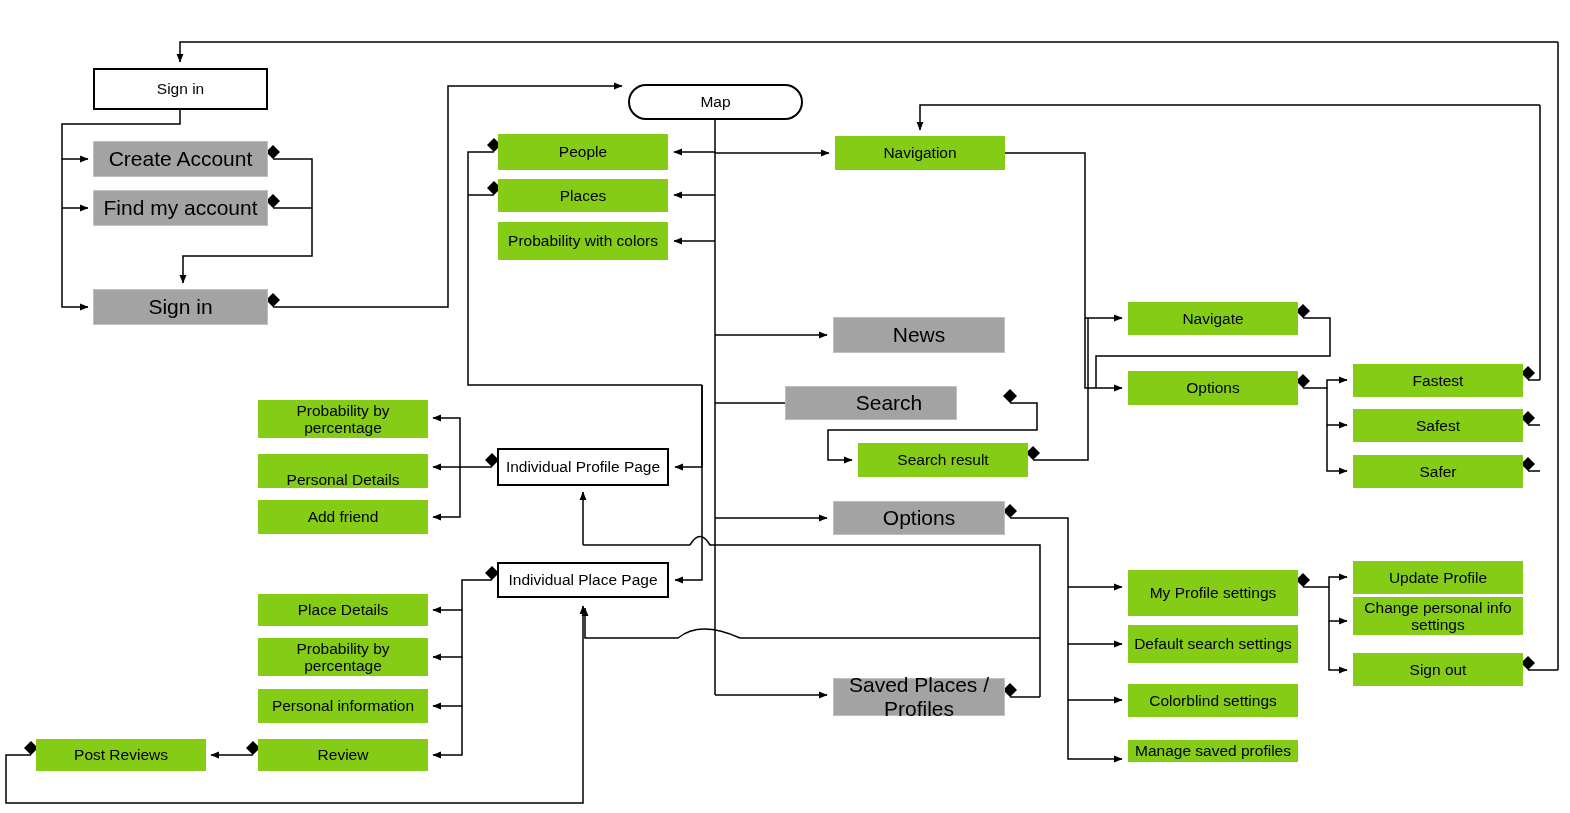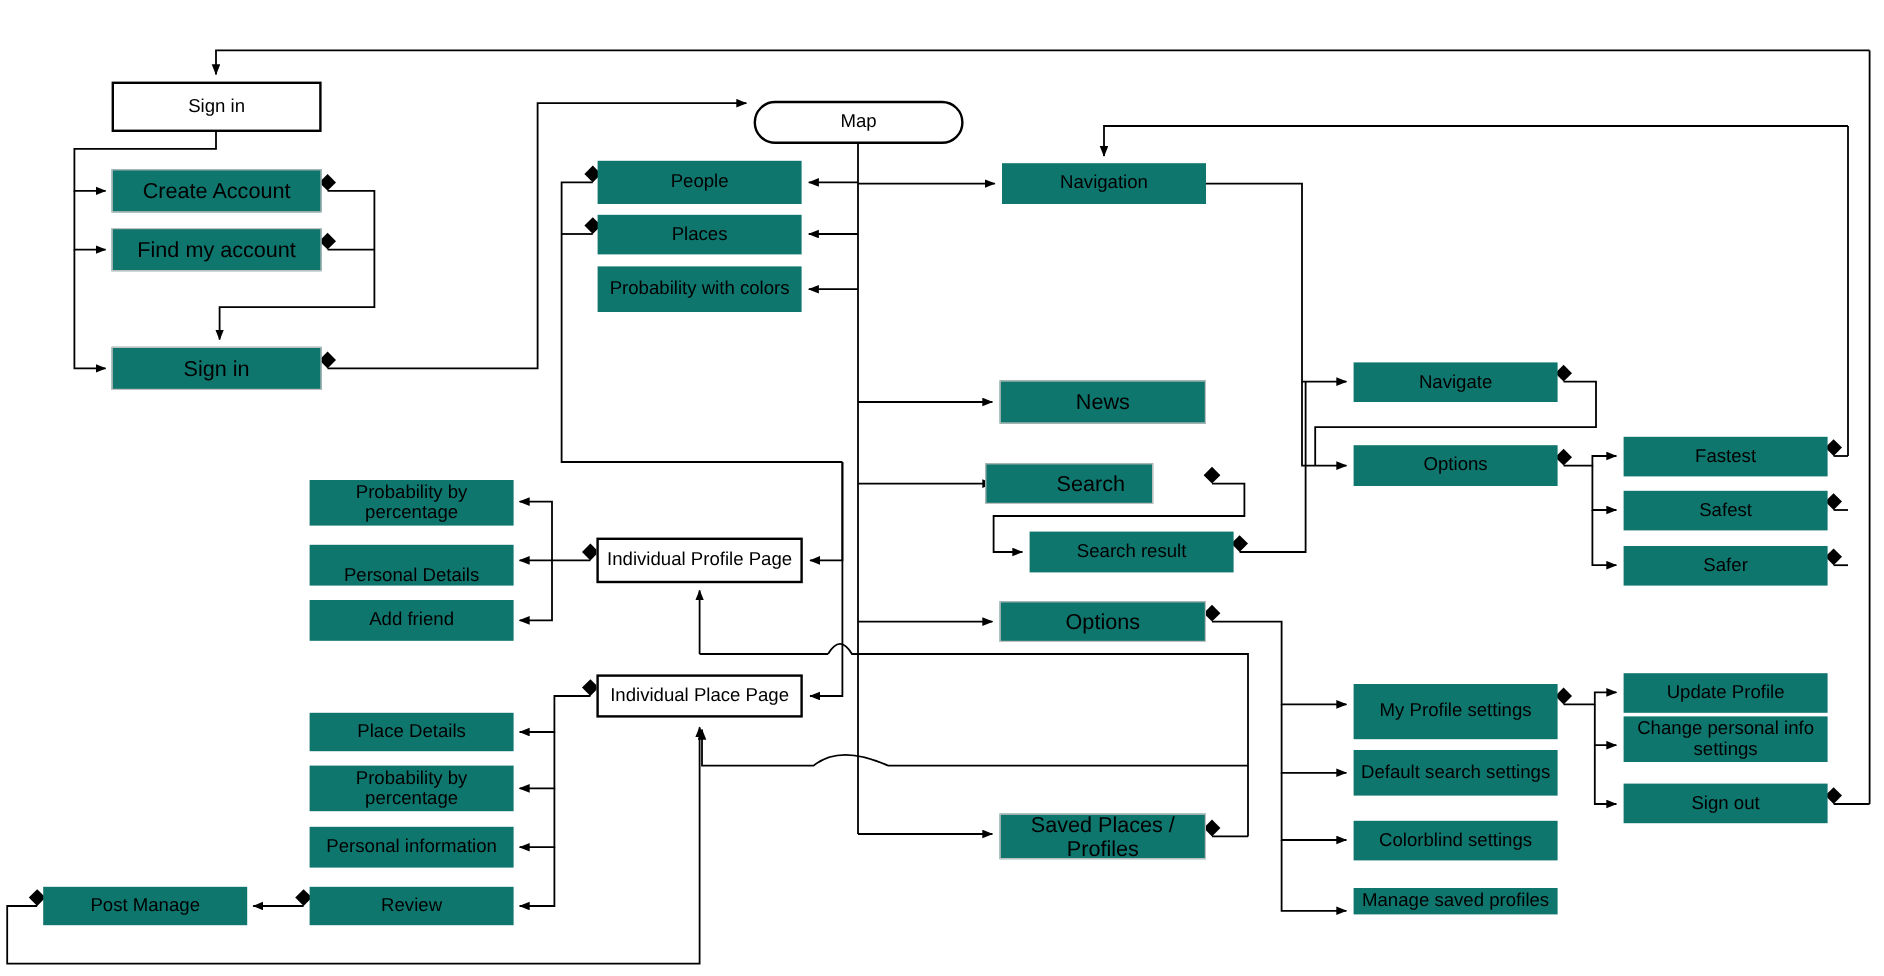--- a/index.html
+++ b/index.html
@@ -1,22 +1,22 @@
 <!DOCTYPE html>
 <html><head>
 <meta charset="utf-8">
 <style>
   html,body{margin:0;padding:0;background:#ffffff;}
   body{font-family:"Liberation Sans", sans-serif;}
   #canvas{position:relative;width:1570px;height:813px;background:#ffffff;overflow:hidden;}
   #wires{position:absolute;left:0;top:0;width:1570px;height:813px;}
   .node{position:absolute;box-sizing:border-box;display:flex;align-items:center;
         justify-content:center;text-align:center;color:#000;line-height:1.12;}
-  .n-gray{background:#0f766e;border:none;font-size:15.5px;}
-  .n-light{background:#0f766e;border:1px solid #bfbfbf;font-size:18px;}
+  .n-gray{background:#84cc16;border:none;font-size:15.5px;}
+  .n-light{background:#a3a3a3;border:1px solid #bfbfbf;font-size:21px;}
   .n-main{background:#ffffff;border:2px solid #000000;font-size:15.5px;}
   .node span{display:block;padding:0 4px;}
 </style>
 </head>
 <body>
 
 <div id="canvas">
 
   <svg id="wires" viewBox="0 0 1570 813" xmlns="http://www.w3.org/2000/svg">
     <defs>
@@ -156,21 +156,21 @@
       </div>
       <div class="node n-gray" style="left: 498px; top: 222px; width: 170px; height: 38px;">
         <span>Probability with colors</span>
       </div>
       <div class="node n-gray" style="left: 835px; top: 136px; width: 170px; height: 34px;">
         <span>Navigation</span>
       </div>
       <div class="node n-light" style="left: 833px; top: 317px; width: 172px; height: 36px;">
         <span>News</span>
       </div>
-      <div class="node n-light" style="left: 821px; top: 386px; width: 140px; height: 34px; padding-left: 36px;">
+      <div class="node n-light" style="left: 785px; top: 386px; width: 172px; height: 34px; padding-left: 36px;">
         <span>Search</span>
       </div>
       <div class="node n-gray" style="left: 858px; top: 443px; width: 170px; height: 34px;">
         <span>Search result</span>
       </div>
       <div class="node n-light" style="left: 833px; top: 501px; width: 172px; height: 34px;">
         <span>Options</span>
       </div>
       <div class="node n-light" style="left: 833px; top: 678px; width: 172px; height: 38px;">
         <span>Saved Places / Profiles</span>
@@ -211,21 +211,21 @@
       <div class="node n-gray" style="left: 258px; top: 638px; width: 170px; height: 38px;">
         <span>Probability by percentage</span>
       </div>
       <div class="node n-gray" style="left: 258px; top: 689px; width: 170px; height: 34px;">
         <span>Personal information</span>
       </div>
       <div class="node n-gray" style="left: 258px; top: 739px; width: 170px; height: 32px;">
         <span>Review</span>
       </div>
       <div class="node n-gray" style="left: 36px; top: 739px; width: 170px; height: 32px;">
-        <span>Post Manage</span>
+        <span>Post Reviews</span>
       </div>
       <div class="node n-gray" style="left: 1128px; top: 570px; width: 170px; height: 46px;">
         <span>My Profile settings</span>
       </div>
       <div class="node n-gray" style="left: 1128px; top: 625px; width: 170px; height: 38px;">
         <span>Default search settings</span>
       </div>
       <div class="node n-gray" style="left: 1128px; top: 684px; width: 170px; height: 33px;">
         <span>Colorblind settings</span>
       </div>

